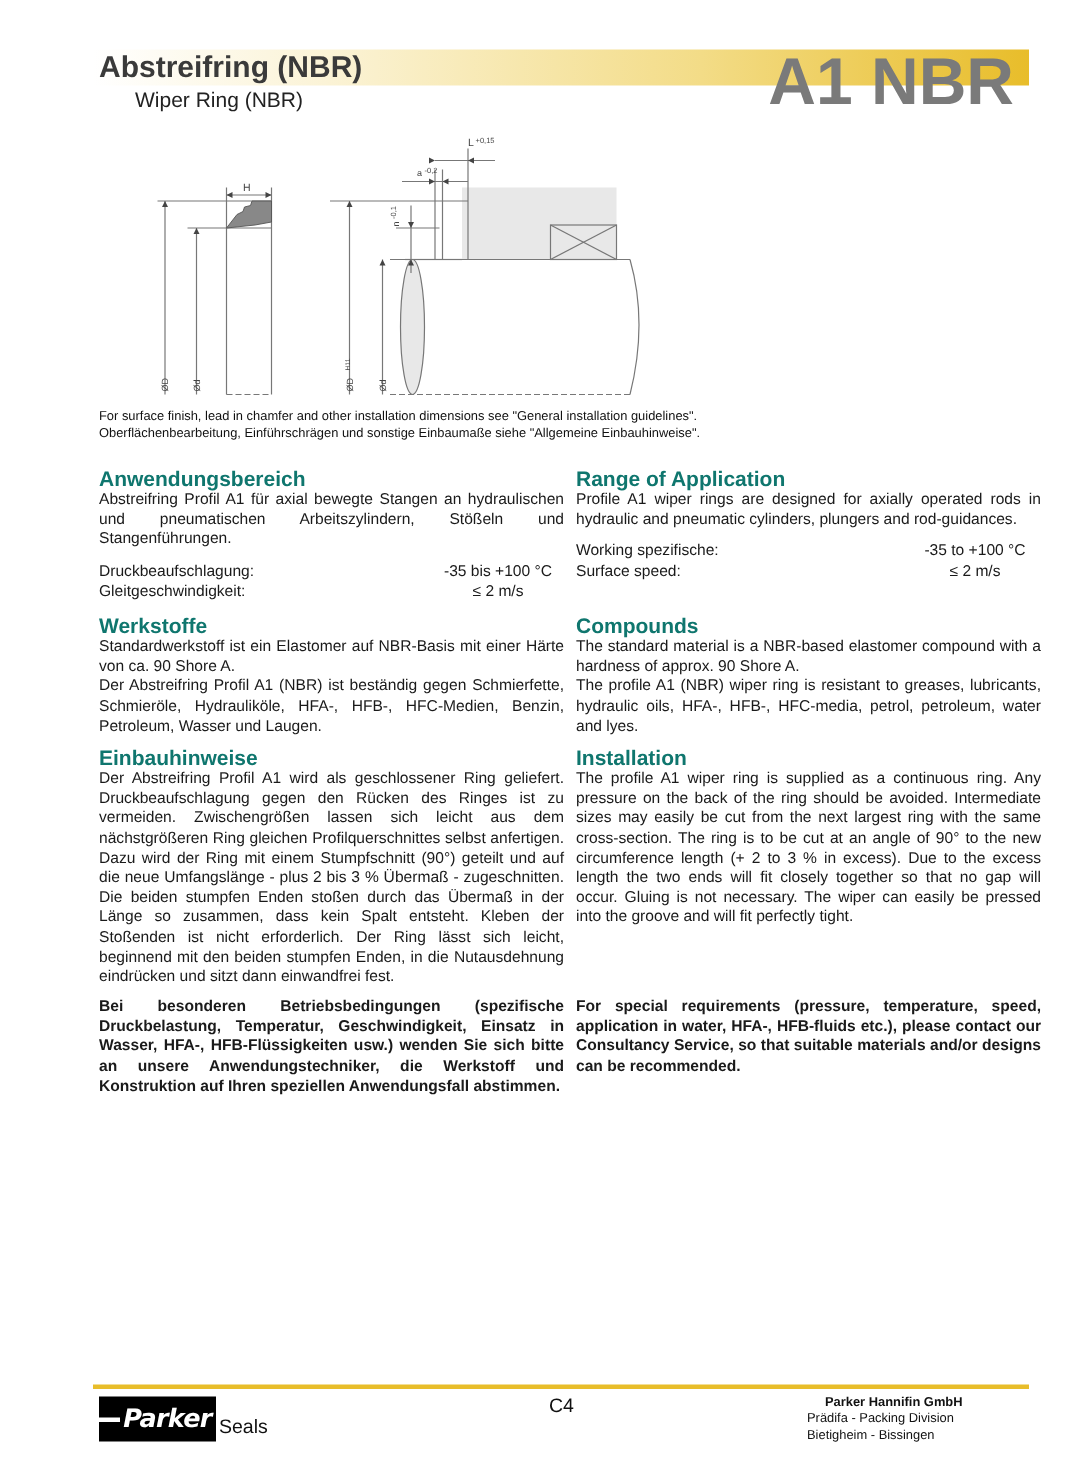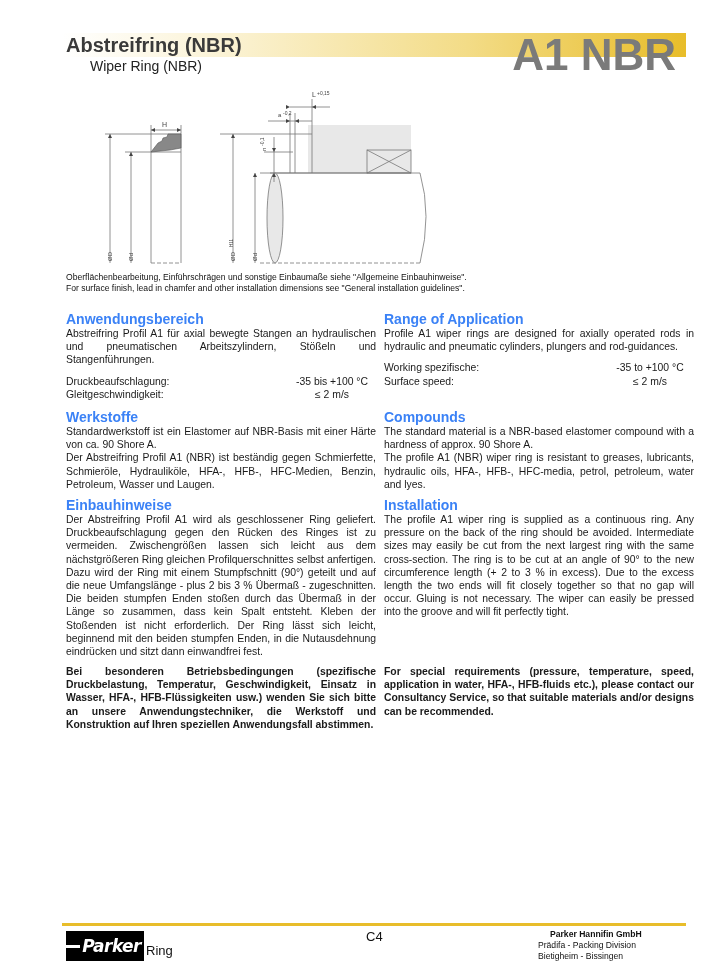--- a/index.html
+++ b/index.html
@@ -6,21 +6,21 @@
   body{width:720px;height:971px;position:relative;overflow:hidden;font-family:"Liberation Sans",sans-serif;color:#1a1a1a;}
   .header-bar{position:absolute;left:62px;top:33px;width:624px;height:24px;background:linear-gradient(to right,#ffffff 0%,#fbf3d6 25%,#f3dc87 65%,#e8bd2a 100%);}
   .title{position:absolute;left:66px;top:34px;font-size:20px;font-weight:bold;color:#3a3a3a;}
   .subtitle{position:absolute;left:66px;top:58px;font-size:14px;color:#222;margin-left:24px;}
   .code{position:absolute;right:44px;top:30px;font-size:44px;font-weight:bold;color:#7a7a7a;letter-spacing:0px;margin-left:28px;}
   .drawing{position:absolute;left:50px;top:85px;width:400px;height:185px;}
   .note{position:absolute;left:66px;top:272px;font-size:8.6px;line-height:11px;color:#111;}
   .col{position:absolute;width:310px;font-size:10.4px;line-height:13.2px;text-align:justify;}
   .col.left{left:66px;}
   .col.right{left:384px;}
-  h2{font-size:14px;font-weight:bold;margin:0;line-height:16px;color:#3b82f6;}
+  h2{font-size:14px;font-weight:bold;margin:0;line-height:16px;color:#0f766e;}
   p{margin:0;}
   .kv{display:flex;justify-content:space-between;}
   .kv .v{width:88px;text-align:center;}
   .bold{font-weight:bold;}
   .footer-line{position:absolute;left:62px;top:923px;width:624px;height:3px;background:#e8bd2a;}
   .logo{position:absolute;left:66px;top:931px;width:78px;height:30px;background:#000;}
   .logo span{position:absolute;right:3px;top:5px;color:#fff;font-weight:bold;font-style:italic;font-size:17px;font-family:"DejaVu Sans",sans-serif;letter-spacing:-0.5px;}
   .logo i{position:absolute;left:0;top:14px;width:14px;height:3px;background:#fff;}
   .seals{position:absolute;left:146px;top:943px;font-size:13px;color:#111;}
   .page-no{position:absolute;left:366px;top:929px;font-size:13px;color:#111;}
@@ -97,22 +97,22 @@
   <text x="228" y="32" font-size="6" fill="#444" font-family="Liberation Sans, sans-serif">a</text>
   <text x="233" y="30" font-size="5" fill="#444" font-family="Liberation Sans, sans-serif">-0,2</text>
   <text x="216" y="66" font-size="6" fill="#444" transform="rotate(-90 216 66)" font-family="Liberation Sans, sans-serif">n</text>
   <text x="214" y="61" font-size="5" fill="#444" transform="rotate(-90 214 61)" font-family="Liberation Sans, sans-serif">-0,1</text>
   <text x="185" y="176" font-size="6" fill="#444" transform="rotate(-90 185 176)" font-family="Liberation Sans, sans-serif">ØD</text>
   <text x="183" y="162" font-size="4.5" fill="#444" transform="rotate(-90 183 162)" font-family="Liberation Sans, sans-serif">H11</text>
   <text x="207" y="176" font-size="6" fill="#444" transform="rotate(-90 207 176)" font-family="Liberation Sans, sans-serif">Ød</text>
 </svg>
 
 <div class="note">
+  <div>For surface finish, lead in chamfer and other installation dimensions see "General installation guidelines".</div>
   <div>Oberflächenbearbeitung, Einführschrägen und sonstige Einbaumaße siehe "Allgemeine Einbauhinweise".</div>
-  <div>For surface finish, lead in chamfer and other installation dimensions see "General installation guidelines".</div>
 </div>
 
 <div class="col left" style="top:311px;">
   <h2>Anwendungsbereich</h2>
   <p>Abstreifring Profil A1 für axial bewegte Stangen an hydraulischen und pneumatischen Arbeitszylindern, Stößeln und Stangenführungen.</p>
   <div style="height:8px"></div>
   <div class="kv">
       <span>Druckbeaufschlagung:</span>
       <span class="v">-35 bis +100 °C</span>
     </div>
@@ -164,19 +164,19 @@
 
 <div class="col right bold" style="top:665px;">
   <p>For special requirements (pressure, temperature, speed, application in water, HFA-, HFB-fluids etc.), please contact our Consultancy Service, so that suitable materials and/or designs can be recommended.</p>
 </div>
 
 <div class="footer-line"></div>
 <div class="logo">
     <i></i>
     <span>Parker</span>
   </div>
-<div class="seals">Ring</div>
+<div class="seals">Seals</div>
 <div class="page-no">C4</div>
 <div class="company">
   <div class="name">Parker Hannifin GmbH</div>
   <div>Prädifa - Packing Division</div>
   <div>Bietigheim - Bissingen</div>
 </div>
 
 </body></html>

